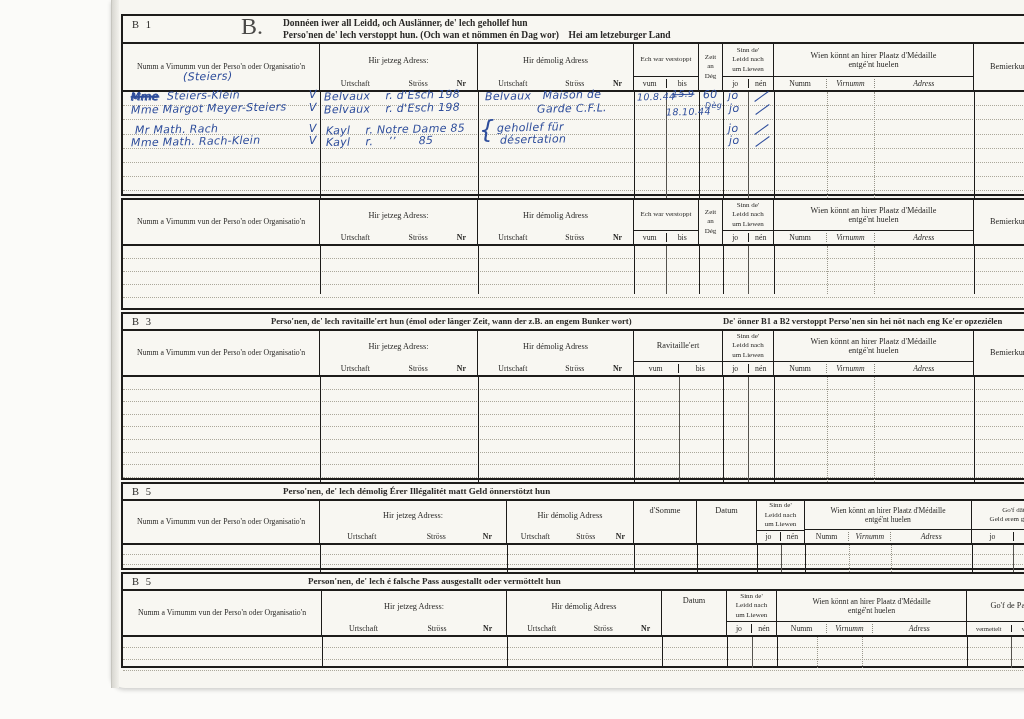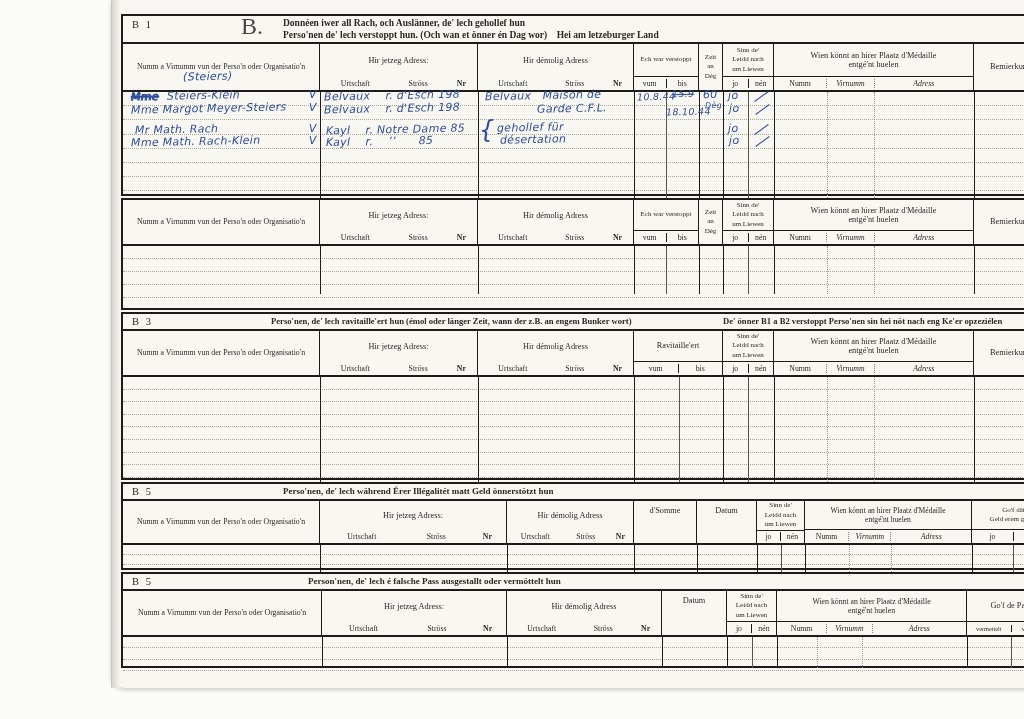--- a/index.html
+++ b/index.html
@@ -62,22 +62,22 @@
     <div id="fold"></div>
   </div>
 
   <div id="form">
 
     <section class="sec s1" style="top:0;height:182px">
       <div class="trow" style="height:26px">
         <span class="seclabel">B 1</span>
         <span class="bigB">B.</span>
         <div class="t2wrap">
-          <div class="ttl">Donnéen iwer all Rach, och Auslänner, de' lech gehollef hun</div>
-          <div class="ttl"><span>Perso'nen de' lech verstoppt hun. (Och wan et önner én Dag wor)</span>&nbsp;&nbsp;&nbsp;&nbsp;<span>Hei am letzeburger Land</span></div>
+          <div class="ttl">Donnéen iwer all Leidd, och Auslänner, de' lech gehollef hun</div>
+          <div class="ttl"><span>Perso'nen de' lech verstoppt hun. (Och wan et nömmen én Dag wor)</span>&nbsp;&nbsp;&nbsp;&nbsp;<span>Hei am letzeburger Land</span></div>
         </div>
       </div>
       <div class="hdr" style="height:46px">
         <div class="hc namecell" style="width:197px">
             <div class="lab">Numm a Virnumm vun der Perso'n oder Organisatio'n</div>
           </div>
         <div class="hc" style="width:158px">
           <div class="lab">Hir jetzeg Adress:</div>
           <div class="sub">
               <span class="w45">Urtschaft</span>
@@ -347,21 +347,21 @@
         <i class="vl" style="left:651px"></i>
         <i class="vld" style="left:704px"></i>
         <i class="vld" style="left:751px"></i>
         <i class="vl" style="left:851px"></i>
       </div>
     </section>
 
     <section class="sec s4" style="top:468px;height:88px">
       <div class="trow" style="height:15px">
         <span class="seclabel" style="top:2px">B 5</span>
-        <span class="ttl" style="position:absolute;left:160px;top:2px;font-size:9px">Perso'nen, de' lech während Érer Illégalitét matt Geld önnerstötzt hun</span>
+        <span class="ttl" style="position:absolute;left:160px;top:2px;font-size:9px">Perso'nen, de' lech démolig Érer Illégalitét matt Geld önnerstötzt hun</span>
       </div>
       <div class="hdr" style="height:42px">
         <div class="hc namecell" style="width:197px">
             <div class="lab">Numm a Virnumm vun der Perso'n oder Organisatio'n</div>
           </div>
         <div class="hc" style="width:187px">
           <div class="lab">Hir jetzeg Adress:</div>
           <div class="sub">
               <span class="w45">Urtschaft</span>
               <span class="w35">Ströss</span>

